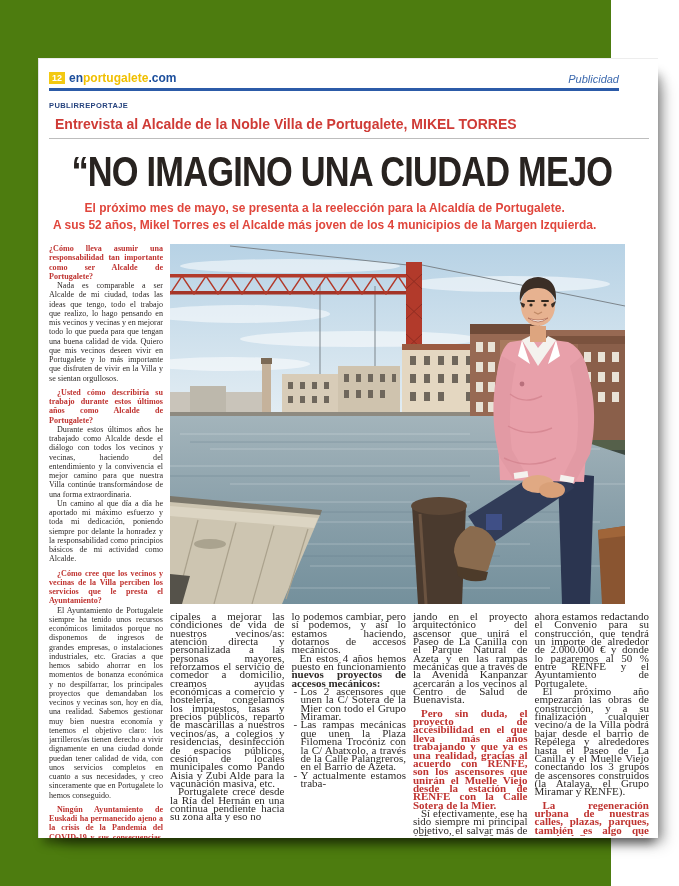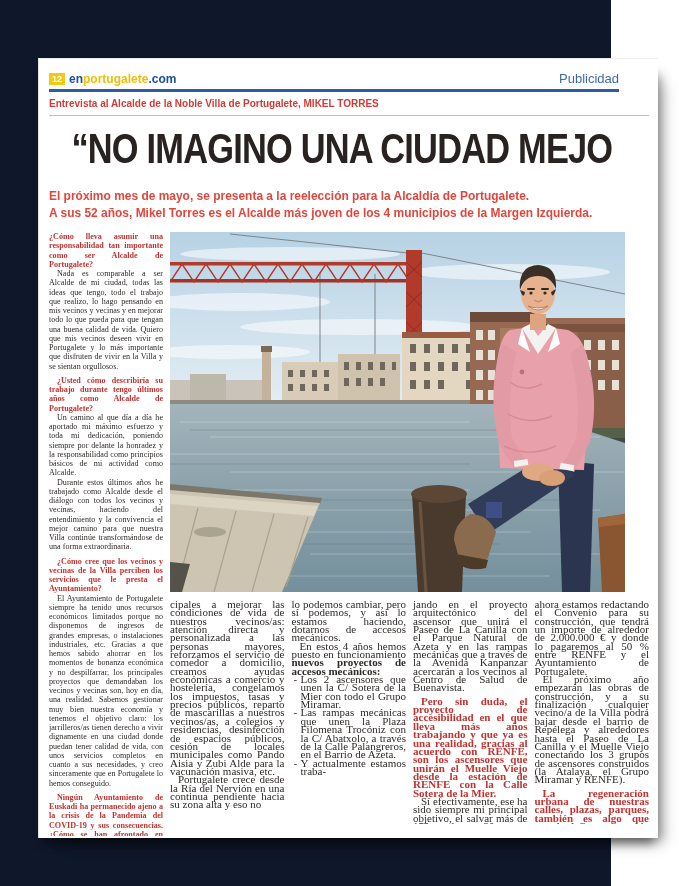--- a/index.html
+++ b/index.html
@@ -1,47 +1,47 @@
 <!DOCTYPE html>
 <html><head>
 <meta charset="utf-8">
 <style>
   * { margin:0; padding:0; box-sizing:border-box; }
   html,body { width:679px; height:886px; background:#ffffff; overflow:hidden;
               font-family:"Liberation Sans", sans-serif; }
-  .canvas { position:relative; width:611px; height:886px; background:#0f172a; }
+  .canvas { position:relative; width:611px; height:886px; background:#4d7c0f; }
 
   .page { position:absolute; left:38px; top:58px; width:620px; height:780px;
           background:#fff; padding:8px 10px 0 10px; overflow:hidden;
           border-left:1px solid #e2e2e2; border-top:1px solid #ededed;
           box-shadow: 0 11px 9px -5px rgba(0,0,0,0.38),
                       10px 9px 10px -7px rgba(0,0,0,0.30),
                       16px 16px 14px -10px rgba(0,0,0,0.22); }
 
   
   .hdr-row { display:flex; justify-content:space-between; align-items:flex-end;
              width:570px; margin-top:4px; }
   .brand { display:flex; align-items:center; font-weight:bold; font-size:12px; }
   .badge { display:inline-block; background:#f3c912; color:#fff; font-size:9px;
            font-weight:bold; padding:1px 3px; margin-right:4px; line-height:10px; }
   .brand-en, .brand-tld { color:#1c4e9c; }
   .brand-mid { color:#f0bf00; }
-  .publicidad { color:#3c69ae; font-size:13px; }
+  .publicidad { color:#3c69ae; font-size:11px;font-style:italic; }
   .blue-rule { width:570px; height:3px; background:#2c5ba8; margin-top:3px; }
   .kicker { margin-top:10px; color:#26437e; font-size:7.5px; font-weight:bold;
             letter-spacing:0.4px; }
-  .subhead { margin-top:6px; color:#cf3b36; font-size:10px; font-weight:bold; }
+  .subhead { margin-top:6px; color:#cf3b36; font-size:14px; font-weight:bold;margin-left:6px; }
   .gray-rule { width:600px; height:1px; background:#bdbdbd; margin-top:6px; }
 
   .headline { margin-top:8px; height:44px; white-space:nowrap; overflow:hidden;
               width:600px; }
   .headline span { display:inline-block; transform:scaleX(0.80);
               transform-origin:left top; font-size:43px; font-weight:bold;
               letter-spacing:-1px; color:#282320; padding-left:28px; }
-  .deck { margin-top:19px; }
+  .deck { margin-top:8px;text-align:center; }
   .deck-inner { display:inline-block; transform:scaleX(0.92);
               transform-origin:left top; color:#e0463c; font-weight:bold;
               font-size:13px; line-height:17px; }
 
   
   .bodygrid { display:flex; margin-top:11px; }
   .col { text-align:justify; font-family:"Liberation Serif", serif; color:#2e2a28; }
   .col1 { width:114px; flex:none; font-size:8.1px; line-height:9.25px;
           height:604px; overflow:hidden; margin-right:7px; }
   .right-region { width:479px; flex:none; }
@@ -67,42 +67,43 @@
       <div class="brand">
         <span class="badge">12</span>
         <span class="brand-en">en</span>
           <span class="brand-mid">portugalete</span>
           <span class="brand-tld">.com</span>
       </div>
       <div class="publicidad">Publicidad</div>
     </div>
     <div class="blue-rule"></div>
 
+    <div class="kicker">PUBLIRREPORTAJE</div>
     <div class="subhead">Entrevista al Alcalde de la Noble Villa de Portugalete, MIKEL TORRES</div>
     <div class="gray-rule"></div>
 
     <div class="headline">
       <span>“NO IMAGINO UNA CIUDAD MEJO</span>
     </div>
 
     <div class="deck">
       <div class="deck-inner">
         <div>El próximo mes de mayo, se presenta a la reelección para la Alcaldía de Portugalete.</div>
         <div>A sus 52 años, Mikel Torres es el Alcalde más joven de los 4 municipios de la Margen Izquierda.</div>
       </div>
     </div>
 
     <div class="bodygrid">
 
       <div class="col col1">
         <p class="q nogap flush">¿Cómo lleva asumir una responsabilidad tan importante como ser Alcalde de Portugalete?</p>
         <p>Nada es comparable a ser Alcalde de mi ciudad, todas las ideas que tengo, todo el trabajo que realizo, lo hago pensando en mis vecinos y vecinas y en mejorar todo lo que pueda para que tengan una buena calidad de vida. Quiero que mis vecinos deseen vivir en Portugalete y lo más importante que disfruten de vivir en la Villa y se sientan orgullosos.</p>
-        <p class="q">¿Usted cómo describiría su trabajo durante tengo últimos años como Alcalde de Portugalete?</p>
+        <p class="q">¿Usted cómo describiría su trabajo durante estos últimos años como Alcalde de Portugalete?</p>
+        <p>Durante estos últimos años he trabajado como Alcalde desde el diálogo con todos los vecinos y vecinas, haciendo del entendimiento y la convivencia el mejor camino para que nuestra Villa continúe transformándose de una forma extraordinaria.</p>
         <p>Un camino al que día a día he aportado mi máximo esfuerzo y toda mi dedicación, poniendo siempre por delante la honradez y la responsabilidad como principios básicos de mi actividad como Alcalde.</p>
-        <p>Durante estos últimos años he trabajado como Alcalde desde el diálogo con todos los vecinos y vecinas, haciendo del entendimiento y la convivencia el mejor camino para que nuestra Villa continúe transformándose de una forma extraordinaria.</p>
         <p class="q">¿Cómo cree que los vecinos y vecinas de la Villa perciben los servicios que le presta el Ayuntamiento?</p>
         <p>El Ayuntamiento de Portugalete siempre ha tenido unos recursos económicos limitados porque no disponemos de ingresos de grandes empresas, o instalaciones industriales, etc. Gracias a que hemos sabido ahorrar en los momentos de bonanza económica y no despilfarrar, los principales proyectos que demandaban los vecinos y vecinas son, hoy en día, una realidad. Sabemos gestionar muy bien nuestra economía y tenemos el objetivo claro: los jarrilleros/as tienen derecho a vivir dignamente en una ciudad donde puedan tener calidad de vida, con unos servicios completos en cuanto a sus necesidades, y creo sinceramente que en Portugalete lo hemos conseguido.</p>
         <p class="q">Ningún Ayuntamiento de Euskadi ha permanecido ajeno a la crisis de la Pandemia del COVID-19 y sus consecuencias. ¿Cómo se han afrontado en Portugalete?</p>
 
       </div>
 
       <div class="right-region">
 
         <div class="photo-frame">
           <svg width="455" height="360" viewBox="0 0 455 360" xmlns="http://www.w3.org/2000/svg">
@@ -333,21 +334,21 @@
               <path d="M364,68 L368,70 L372,68" stroke="#c08a66" stroke-width="1.2" fill="none"></path>
               <path d="M358,74 Q368,82 378,74 Q368,78 358,74 Z" fill="#fdfdfb" stroke="#b06a52" stroke-width="0.8"></path>
             </g>
           </svg>
         </div>
 
         <div class="lower-cols">
 
           <div class="col">
             <p class="flush">cipales a mejorar las condiciones de vida de nuestros vecinos/as: atención directa y personalizada a las personas mayores, reforzamos el servicio de comedor a domicilio, creamos ayudas económicas a comercio y hostelería, congelamos los impuestos, tasas y precios públicos, reparto de mascarillas a nuestros vecinos/as, a colegios y residencias, desinfección de espacios públicos, cesión de locales municipales como Pando Aisia y Zubi Alde para la vacunación masiva, etc.</p>
-            <p>Portugalete crece desde la Ría del Nervión en una continua pendiente hacia su zona alta y eso no</p>
+            <p>Portugalete crece desde la Ría del Hernán en una continua pendiente hacia su zona alta y eso no</p>
           </div>
 
           <div class="col">
             <p class="flush">lo podemos cambiar, pero sí podemos, y así lo estamos haciendo, dotarnos de accesos mecánicos.</p>
             <p><span>En estos 4 años hemos puesto en funcionamiento </span><span class="boldblk">nuevos proyectos de accesos mecánicos:</span></p>
             <ul class="mech-list">
               <li>Los 2 ascensores que unen la C/ Sotera de la Mier con todo el Grupo Miramar.</li>
               <li>Las rampas mecánicas que unen la Plaza Filomena Trocóniz con la C/ Abatxolo, a través de la Calle Palangreros, en el Barrio de Azeta.</li>
               <li>Y actualmente estamos traba-</li>
             </ul>

